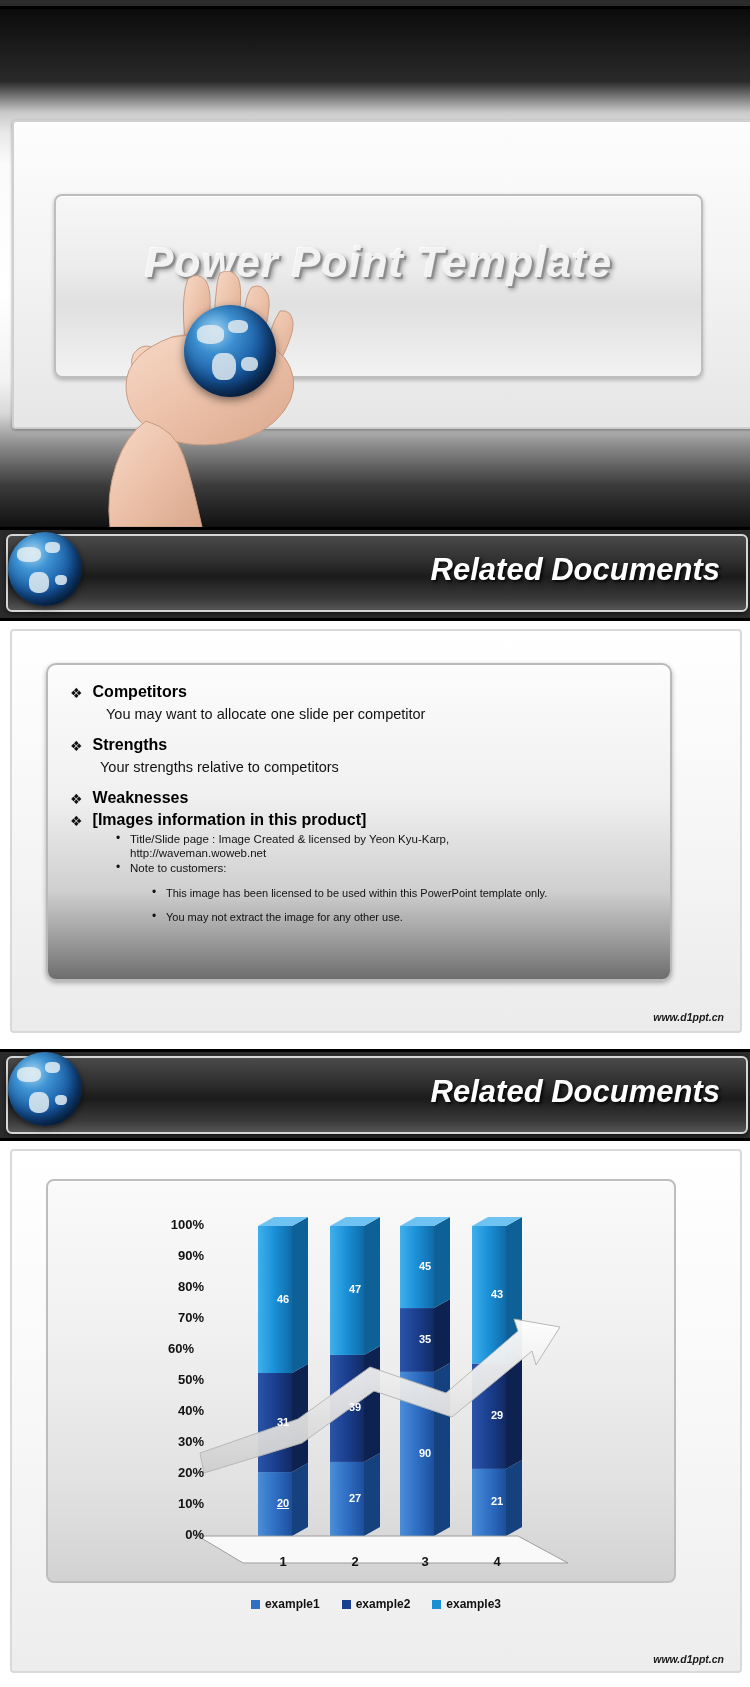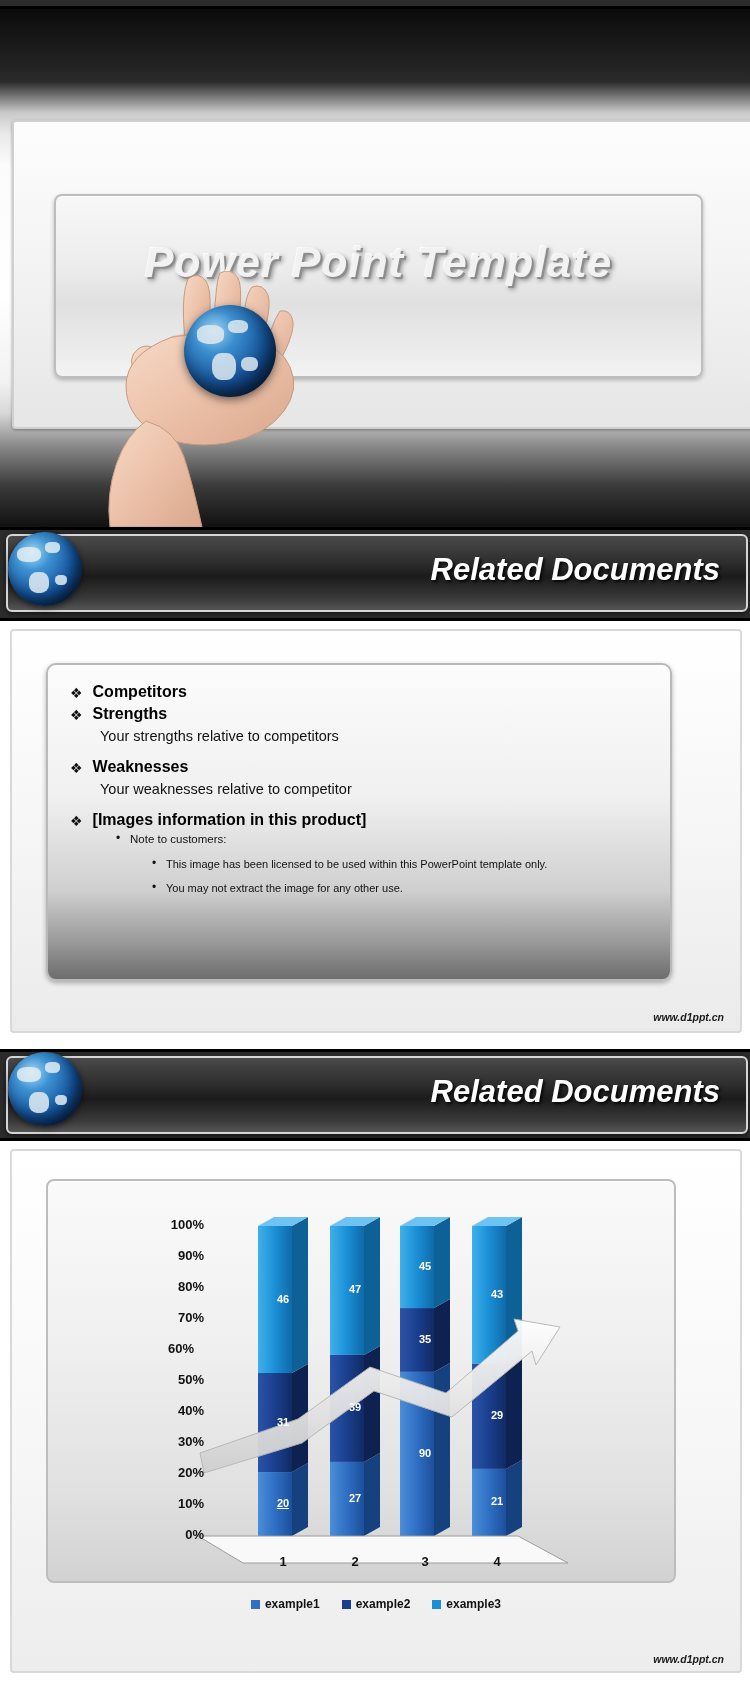--- a/index.html
+++ b/index.html
@@ -135,39 +135,43 @@
   </div>
 
   <div class="slide2">
     <div class="s2-frame">
       <div class="s2-box">
 
         <div class="bullet-row">
           <span class="dia">❖</span>
           <span class="b-head">Competitors</span>
         </div>
+        <div class="b-sub indent">You may want to allocate one slide per competitor</div>
 
         <div class="bullet-row">
           <span class="dia">❖</span>
           <span class="b-head">Strengths</span>
         </div>
         <div class="b-sub">Your strengths relative to competitors</div>
 
         <div class="bullet-row">
           <span class="dia">❖</span>
           <span class="b-head">Weaknesses</span>
         </div>
-        <div class="b-sub">Your weaknesses relative to competitor</div>
 
         <div class="bullet-row">
           <span class="dia">❖</span>
           <span class="b-head">[Images information in this product]</span>
         </div>
 
         <ul class="sub-list">
+          <li>
+            <span>Title/Slide page : Image Created &amp; licensed by Yeon Kyu-Karp,</span><br>
+            <span>http://waveman.woweb.net</span>
+          </li>
           <li>
             <span>Note to customers:</span>
             <ul class="sub-list2">
               <li>This image has been licensed to be used within this PowerPoint template only.</li>
               <li>You may not extract the image for any other use.</li>
             </ul>
           </li>
         </ul>
 
       </div>

